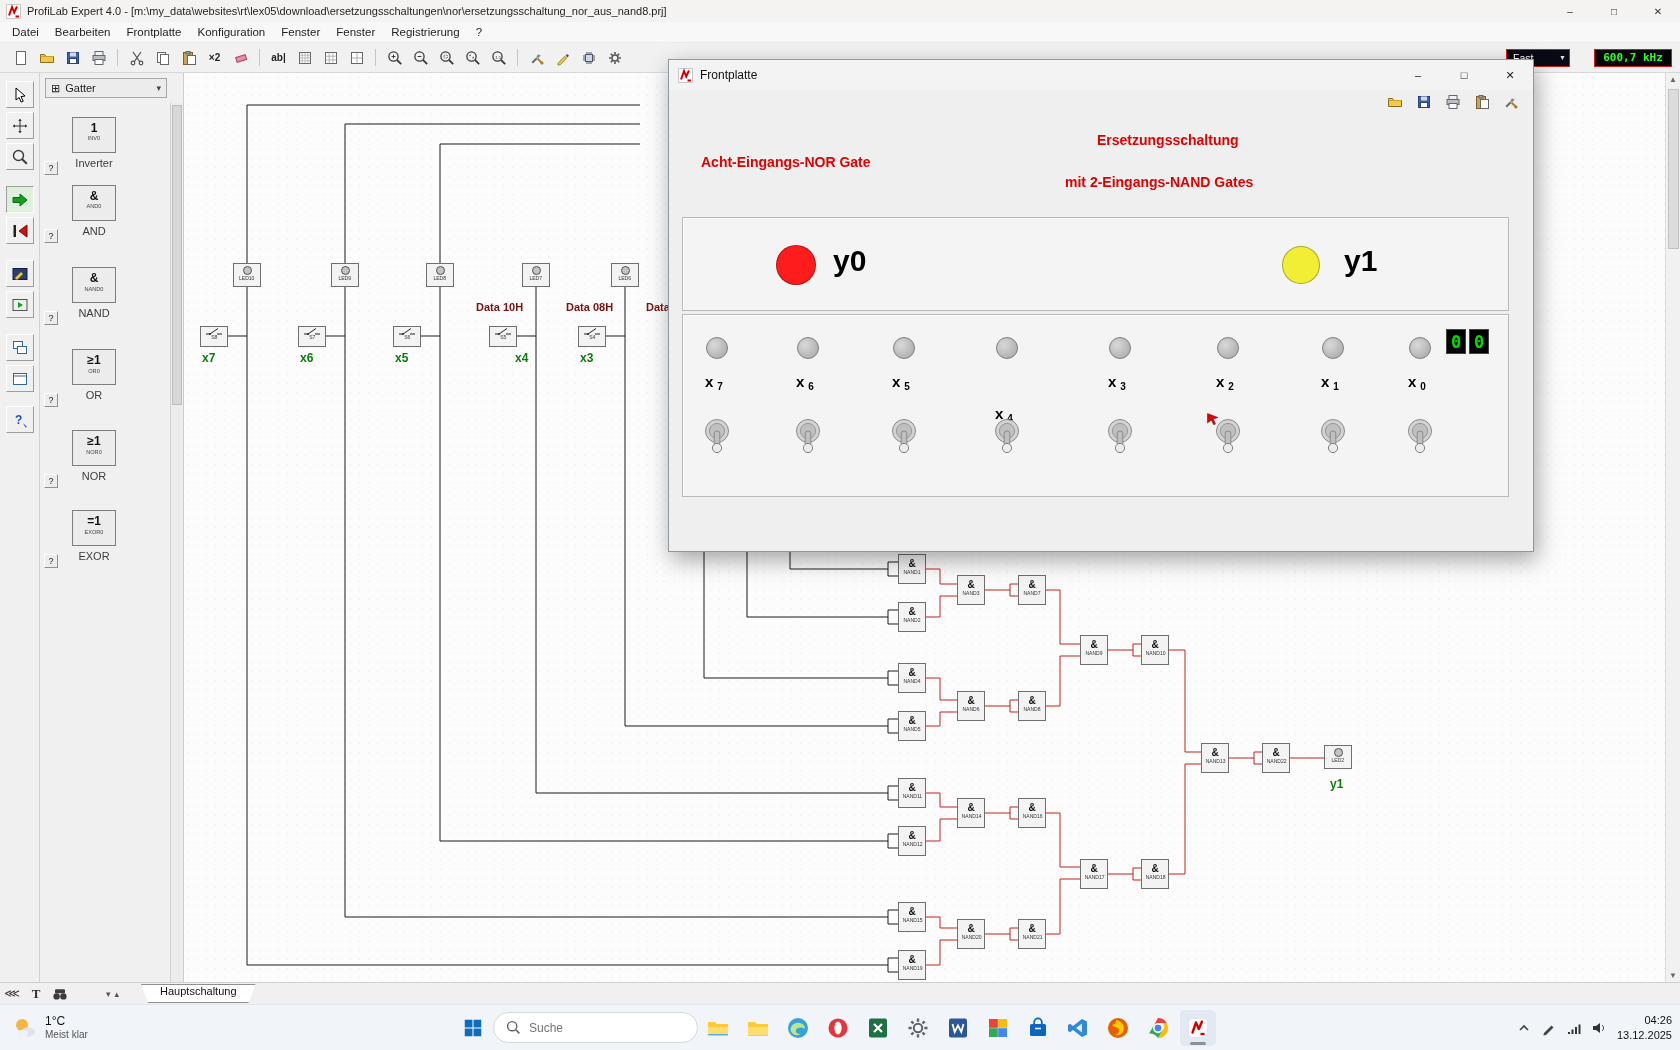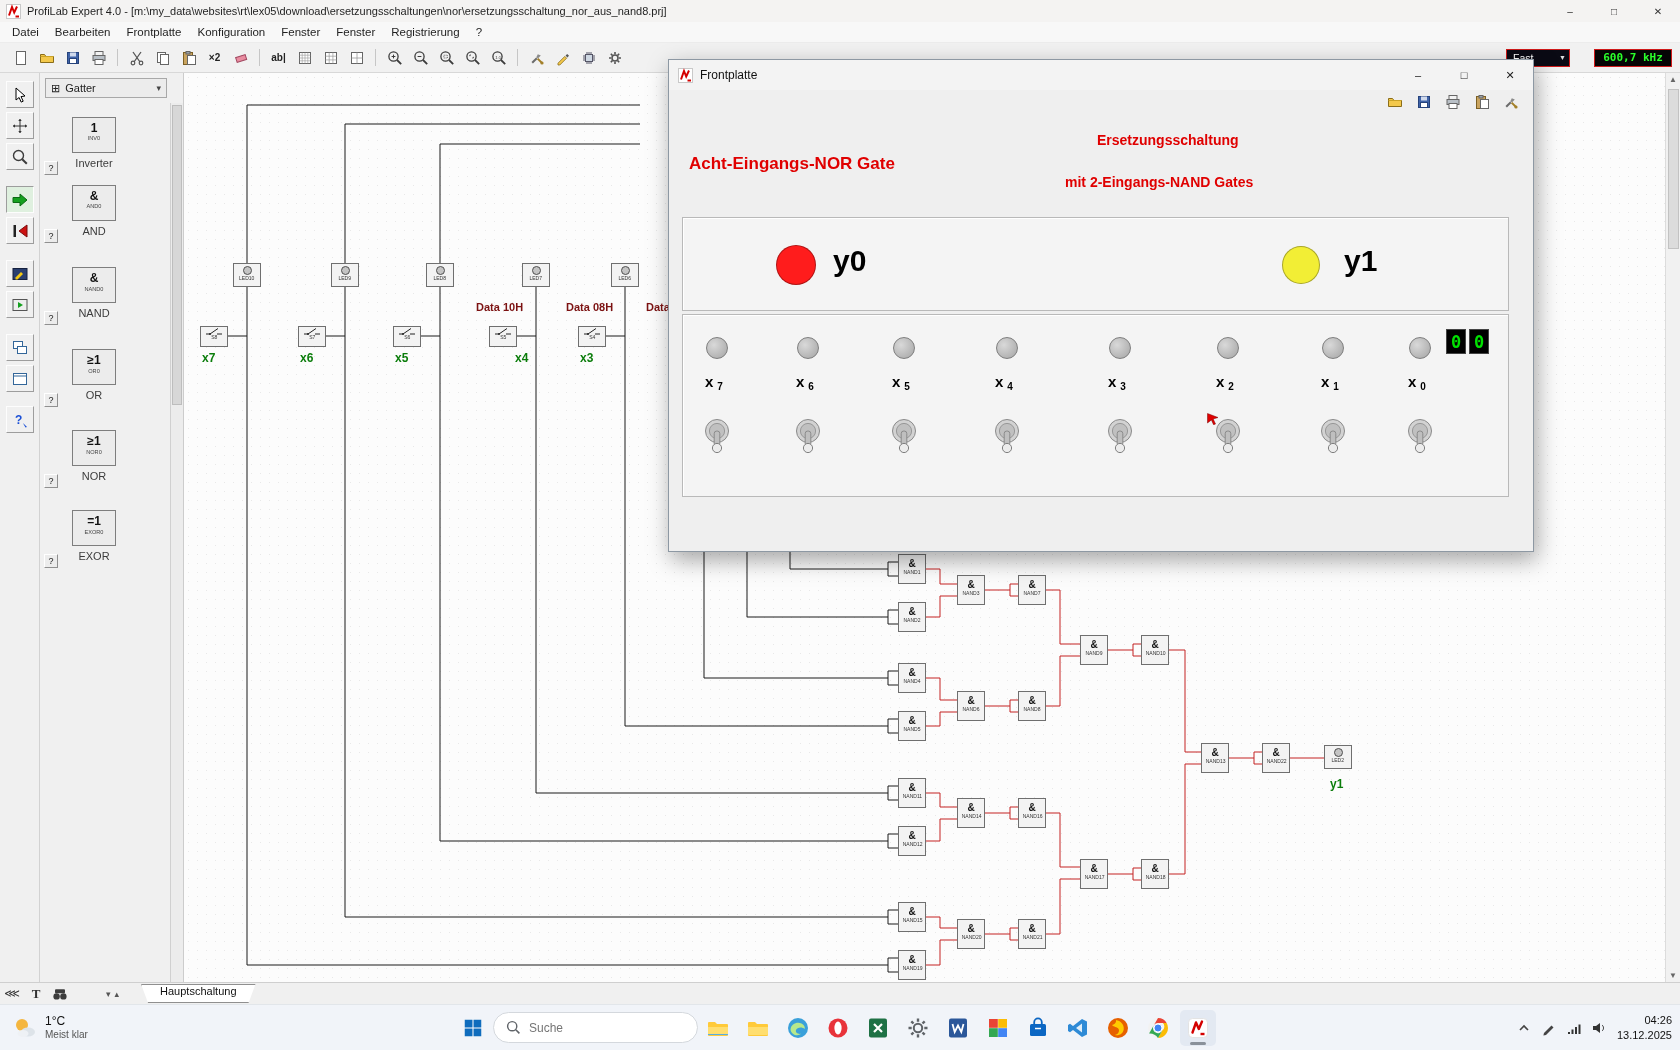--- a/index.html
+++ b/index.html
@@ -70,21 +70,21 @@
   .sheet-tab{margin-left:22px;height:19px;padding:0 18px;background:#fff;border:1px solid #8f8f8f;display:flex;font-size:11px;color:#111;clip-path:polygon(0 0,100% 0,calc(100% - 7px) 100%,7px 100%)}
 
   
   .fp{position:absolute;left:668px;top:59px;width:866px;height:493px;background:#efefef;border:1px solid #8d98a3;box-shadow:3px 8px 22px rgba(0,0,0,.35);z-index:20;display:flex;flex-direction:column}
   .fp-title{height:30px;display:flex;align-items:center;gap:7px;padding-left:9px;font-size:12px;color:#111;flex:0 0 auto;background:#f3f3f3}
   .fp-controls{margin-left:auto;display:flex;height:100%}
   .fp-btn{width:46px;height:100%;border:none;background:transparent;font-size:11px;display:flex;align-items:center;justify-content:center;color:#222;font-family:inherit}
   .fp-toolbar{height:24px;display:flex;justify-content:flex-end;align-items:center;gap:9px;padding-right:12px;flex:0 0 auto}
   .fp-tbtn{width:20px;height:20px;border:none;background:transparent;display:flex;align-items:center;justify-content:center;padding:0}
   .fp-body{flex:1;position:relative}
-  .fp-h1{position:absolute;left:20px;top:40px;font-size:17px;font-weight:bold}
+  .fp-h1{position:absolute;left:32px;top:40px;font-size:14px;font-weight:bold}
   .fp-h2{position:absolute;left:416px;top:18px;font-size:14px;font-weight:bold}
   .fp-h3{position:absolute;left:396px;top:60px;font-size:14px;font-weight:bold}
   .panelA{position:absolute;left:13px;top:103px;width:827px;height:94px;background:#f4f4f4;border:1px solid #b9b9b9;box-shadow:inset 1px 1px 0 #fff}
   .panelB{position:absolute;left:13px;top:200px;width:827px;height:183px;background:#f4f4f4;border:1px solid #b9b9b9;box-shadow:inset 1px 1px 0 #fff}
   .big-led{position:absolute;border-radius:50%;border:1px solid rgba(0,0,0,.3)}
   .big-label{position:absolute;font-weight:bold;font-size:30px;color:#000}
   .in-led{position:absolute;top:22px;width:22px;height:22px;border-radius:50%;background:radial-gradient(circle at 35% 35%,#d9d9d9,#a4a4a4);border:1px solid #7e7e7e}
   .in-label{position:absolute;top:58px;font-weight:bold;font-size:15px;color:#000}
   .in-label .sub{font-size:10px;vertical-align:-3px;margin-left:4px}
   .digit{position:absolute;top:14px;width:20px;height:25px;background:#000;border:1px solid #444;display:flex;align-items:center;justify-content:center;font-family:"DejaVu Sans Mono",monospace;font-weight:bold;font-size:17px}
@@ -850,21 +850,21 @@
           </svg></div>
         <div class="in-led" style="left: 210px;"></div>
         <div class="in-label" style="left: 209px;">x<span class="sub">5</span></div>
         <div class="toggle" style="left: 206px;"><svg width="30" height="40" viewBox="0 0 30 40">
             <circle cx="15" cy="14" r="11.5" fill="#d2d2d2" stroke="#8a8a8a"></circle>
             <circle cx="15" cy="14" r="7.6" fill="#c0c0c0" stroke="#989898"></circle>
             <rect x="12.2" y="14" width="5.6" height="15" rx="2.6" fill="#bfbfbf" stroke="#8a8a8a"></rect>
             <circle cx="15" cy="31" r="4.6" fill="#ececec" stroke="#7f7f7f"></circle>
           </svg></div>
         <div class="in-led" style="left: 313px;"></div>
-        <div class="in-label" style="left: 312px;">x<span class="sub">4</span></div>
+        <div class="in-label" style="left: 312px; margin-top: 32px;">x<span class="sub">4</span></div>
         <div class="toggle" style="left: 309px;"><svg width="30" height="40" viewBox="0 0 30 40">
             <circle cx="15" cy="14" r="11.5" fill="#d2d2d2" stroke="#8a8a8a"></circle>
             <circle cx="15" cy="14" r="7.6" fill="#c0c0c0" stroke="#989898"></circle>
             <rect x="12.2" y="14" width="5.6" height="15" rx="2.6" fill="#bfbfbf" stroke="#8a8a8a"></rect>
             <circle cx="15" cy="31" r="4.6" fill="#ececec" stroke="#7f7f7f"></circle>
           </svg></div>
         <div class="in-led" style="left: 426px;"></div>
         <div class="in-label" style="left: 425px;">x<span class="sub">3</span></div>
         <div class="toggle" style="left: 422px;"><svg width="30" height="40" viewBox="0 0 30 40">
             <circle cx="15" cy="14" r="11.5" fill="#d2d2d2" stroke="#8a8a8a"></circle>

